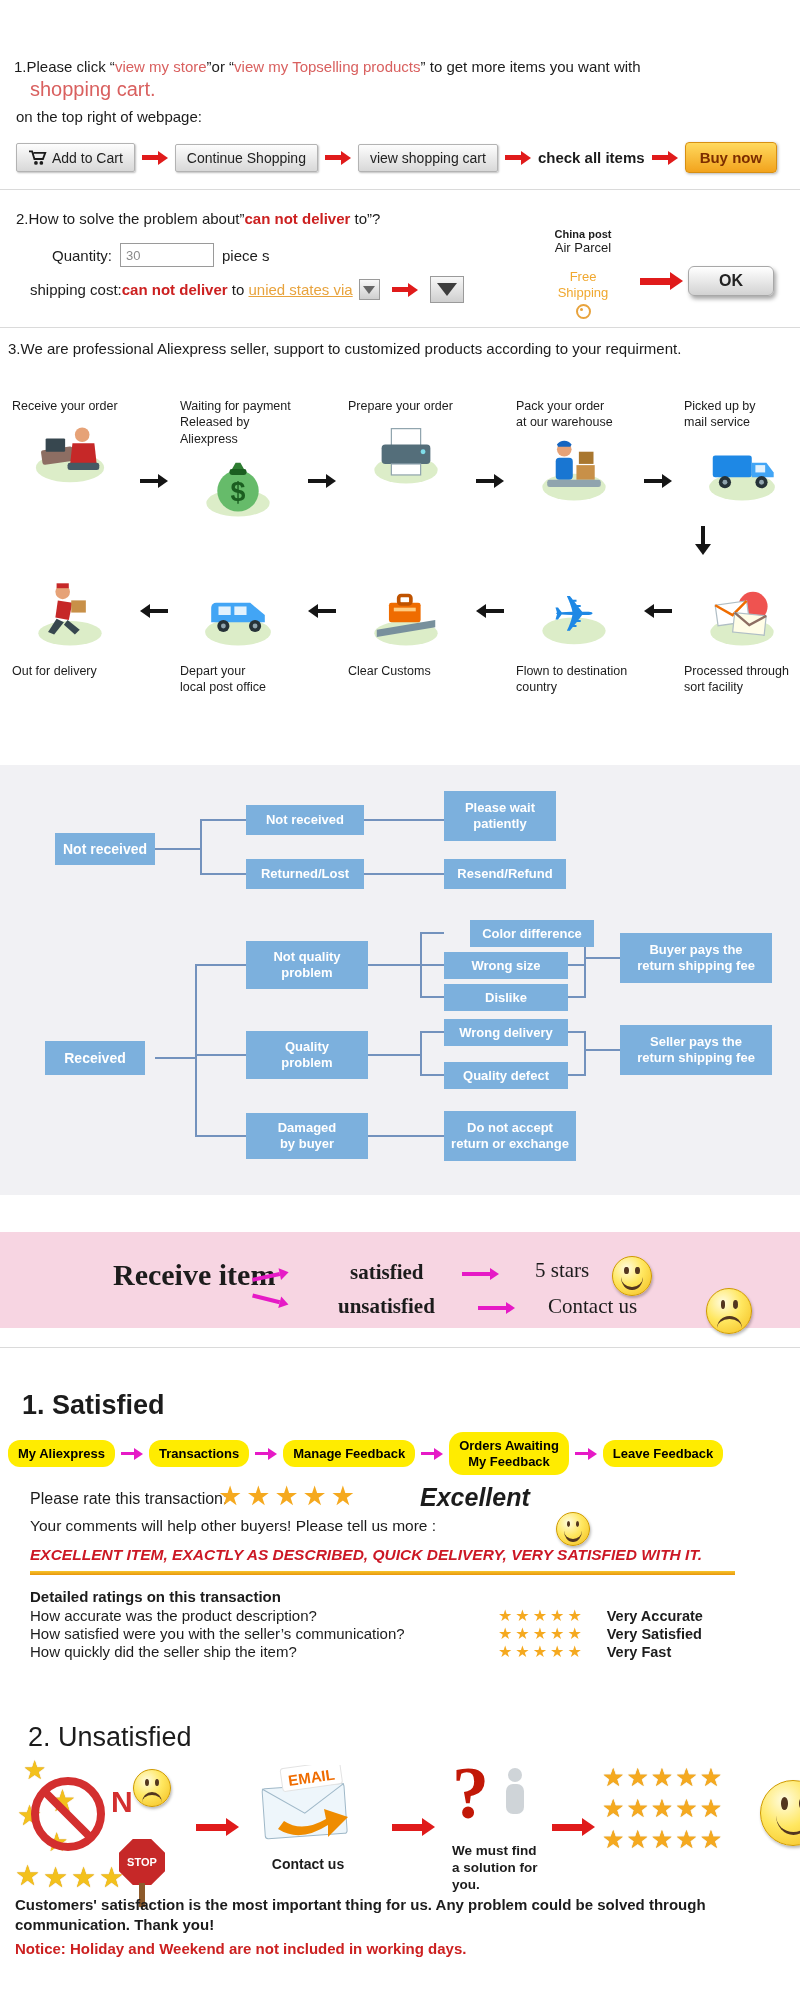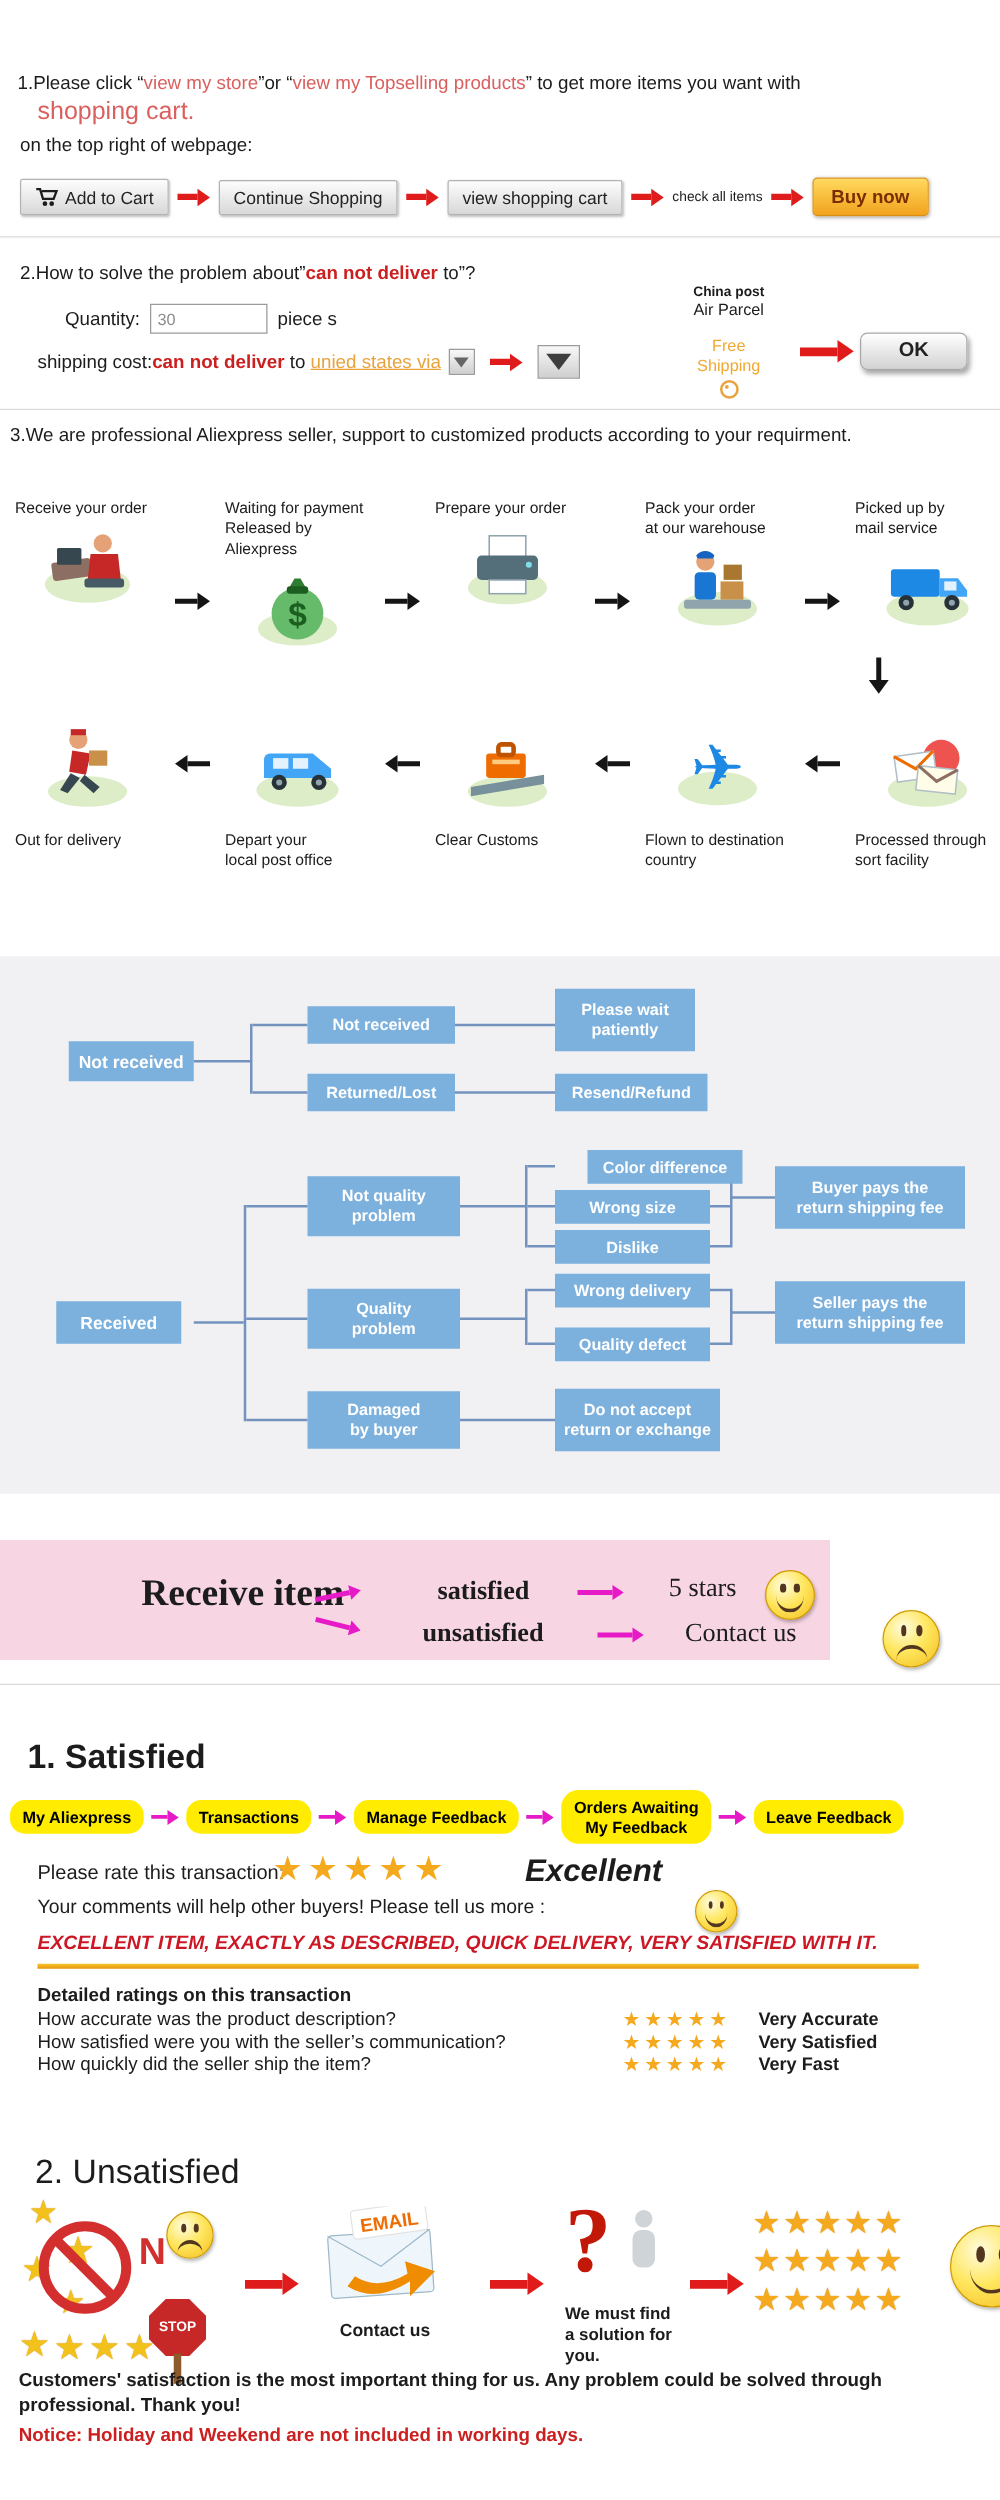--- a/index.html
+++ b/index.html
@@ -52,21 +52,21 @@
   .fa1{margin-top:76px;}
   .fa2{margin-top:28px;}
   
   #flowchart{position:absolute;left:0;top:765px;width:800px;height:430px;background:#f1f1f4;}
   .fbox{position:absolute;background:#7cb0dd;color:#fff;font-weight:bold;font-size:13px;
         display:flex;align-items:center;justify-content:center;text-align:center;
         white-space:pre-line;line-height:1.2;}
   .fbox.root{font-size:14px;}
   .ln{position:absolute;background:#7392bd;}
   
-  #banner{position:absolute;left:0;top:1232px;width:664px;height:96px;background:#f7d5e2;}
+  #banner{position:absolute;left:0;top:1232px;width:800px;height:96px;background:#f7d5e2;}
   .serif{font-family:"Liberation Serif",serif;}
   
   .smiley{position:relative;display:inline-block;border-radius:50%;
           background:radial-gradient(circle at 36% 30%,#fffce0,#ffe760 45%,#f3bc1c);
           border:1px solid #cf9a00;box-shadow:1px 2px 3px rgba(0,0,0,.28);}
   .smiley i{position:absolute;display:block;}
   .smiley .ey{width:11%;height:20%;background:#53361f;border-radius:50%;top:25%;}
   .smiley .e1{left:30%;}.smiley .e2{left:59%;}
   .smiley .mo{left:22%;top:50%;width:56%;height:30%;border-bottom:3px solid #53361f;border-radius:0 0 50% 50%/0 0 90% 90%;}
   .smiley.sad .mo{border-bottom:none;border-top:3px solid #53361f;border-radius:50% 50% 0 0/90% 90% 0 0;top:62%;height:24%;}
@@ -120,21 +120,21 @@
     <button class="gbtn">Continue Shopping</button>
     <span class="arrow">
         <i class="sh"></i>
         <i class="hd"></i>
       </span>
     <button class="gbtn">view shopping cart</button>
     <span class="arrow">
         <i class="sh"></i>
         <i class="hd"></i>
       </span>
-    <span style="font-weight:normal;font-size:11px;text-align:center;">check all items</span>
+    <span style="font-weight:bold;font-size:15px;text-align:center;">check all items</span>
     <span class="arrow">
         <i class="sh"></i>
         <i class="hd"></i>
       </span>
     <button class="buy">Buy now</button>
   </div>
 
   <div class="hr" style="top:189px;"></div>
 
   
@@ -565,16 +565,16 @@
 
   <div class="abs" style="left:602px;top:1762px;">
     <div class="stars" style="font-size:25px;letter-spacing:2px;line-height:31px;text-shadow:0 0 1px #c8860a;">★★★★★</div>
     <div class="stars" style="font-size:25px;letter-spacing:2px;line-height:31px;text-shadow:0 0 1px #c8860a;">★★★★★</div>
     <div class="stars" style="font-size:25px;letter-spacing:2px;line-height:31px;text-shadow:0 0 1px #c8860a;">★★★★★</div>
   </div>
   <span class="abs smiley" style="left:722px;top:1780px;width:64px;height:64px;"><i class="ey e1"></i><i class="ey e2"></i><i class="mo"></i></span>
 
   
   <div class="abs pre" style="left:15px;top:1895px;font-size:15px;font-weight:bold;line-height:1.35;">Customers' satisfaction is the most important thing for us. Any problem could be solved through
-professional. Thank you!</div>
+communication. Thank you!</div>
   <div class="abs" style="left:15px;top:1940px;font-size:15px;font-weight:bold;color:#cc2020;">Notice: Holiday and Weekend are not included in working days.</div>
 
 </div>
 
 </body></html>

